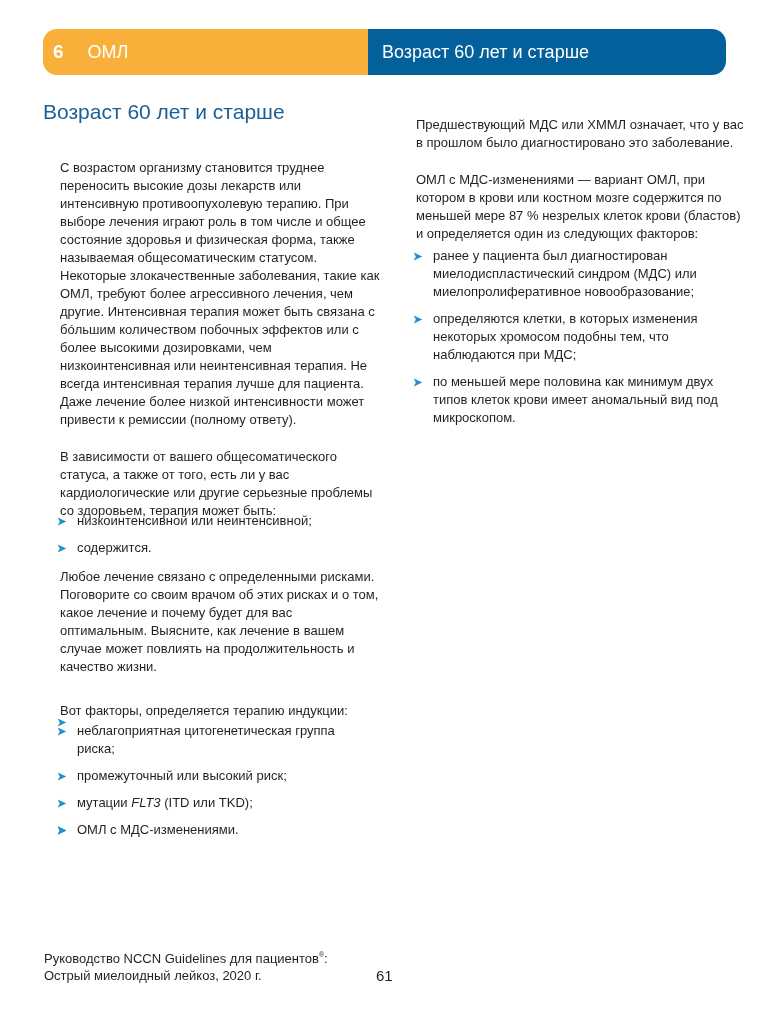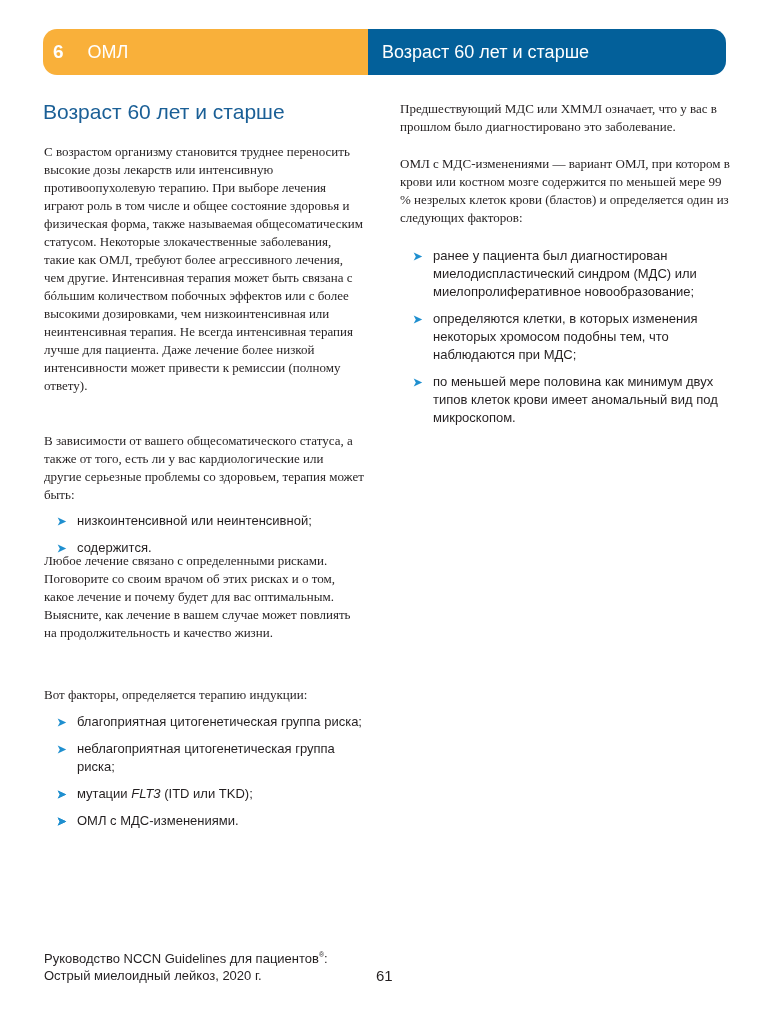--- a/index.html
+++ b/index.html
@@ -71,22 +71,21 @@
       position: absolute;
       left: 43px;
       top: 99px;
       margin: 0;
       font-size: 21px;
       font-weight: normal;
       color: #1a5f96;
       line-height: 26px;
     }
     p {
-      margin: 0;
-      font-family: Liberation Serif, serif;
+      margin: 16px;
     }
     .para {
       position: absolute;
       left: 0;
       width: 100%;
     }
     ul.bullets {
       list-style: none;
       margin: 0;
       padding: 0;
@@ -155,49 +154,49 @@
     <li>
       <span class="chev">➤</span>
       <span>содержится.</span>
     </li>
   </ul>
   <p class="para" style="top:552px;">Любое лечение связано с определенными рисками. Поговорите со своим врачом об этих рисках и о том, какое лечение и почему будет для вас оптимальным. Выясните, как лечение в вашем случае может повлиять на продолжительность и качество жизни.</p>
   <p class="para" style="top:686px;">Вот факторы, определяется терапию индукции:</p>
   <ul class="bullets" style="top:713px;">
     <li>
       <span class="chev">➤</span>
-      <span>благоприятная цитогенетическая группа риска;</span>
     </li>
     <li>
       <span class="chev">➤</span>
       <span>неблагоприятная цитогенетическая группа риска;</span>
     </li>
     <li>
       <span class="chev">➤</span>
+      <span>промежуточный или высокий риск;</span>
     </li>
     <li>
       <span class="chev">➤</span>
       <span><span>мутации </span><em>FLT3</em><span> (ITD или TKD);</span></span>
     </li>
     <li>
       <span class="chev">➤</span>
     </li>
     <li>
       <span class="chev">➤</span>
     </li>
     <li>
       <span class="chev">➤</span>
       <span>ОМЛ с МДС-изменениями.</span>
     </li>
   </ul>
 </div>
 
 <div class="col col-right">
   <p class="para" style="top:100px;">Предшествующий МДС или ХММЛ означает, что у вас в прошлом было диагностировано это заболевание.</p>
-  <p class="para" style="top:155px;">ОМЛ с МДС-изменениями — вариант ОМЛ, при котором в крови или костном мозге содержится по меньшей мере 99 % незрелых клеток крови (бластов) и определяется один из следующих факторов:</p>
+  <p class="para" style="top:155px;">ОМЛ с МДС-изменениями — вариант ОМЛ, при котором в крови или костном мозге содержится по меньшей мере 87 % незрелых клеток крови (бластов) и определяется один из следующих факторов:</p>
   <ul class="bullets" style="top:247px;">
     <li>
       <span class="chev">➤</span>
       <span>ранее у пациента был диагностирован миелодиспластический синдром (МДС) или миелопролиферативное новообразование;</span>
     </li>
     <li>
       <span class="chev">➤</span>
       <span>определяются клетки, в которых изменения некоторых хромосом подобны тем, что наблюдаются при МДС;</span>
     </li>
     <li>

